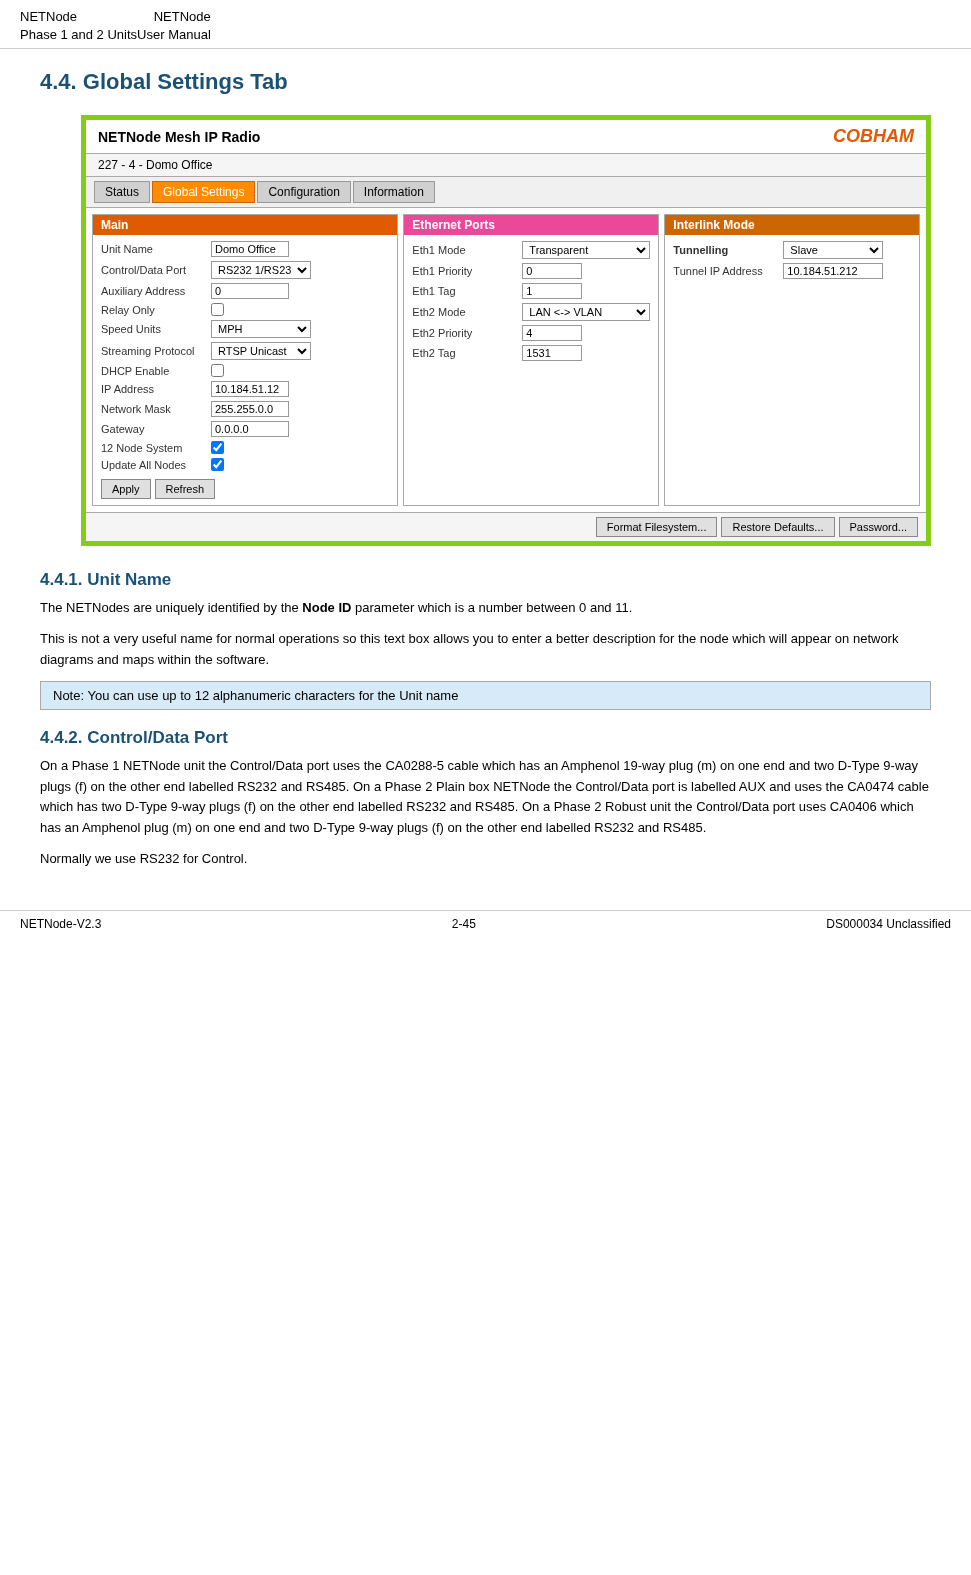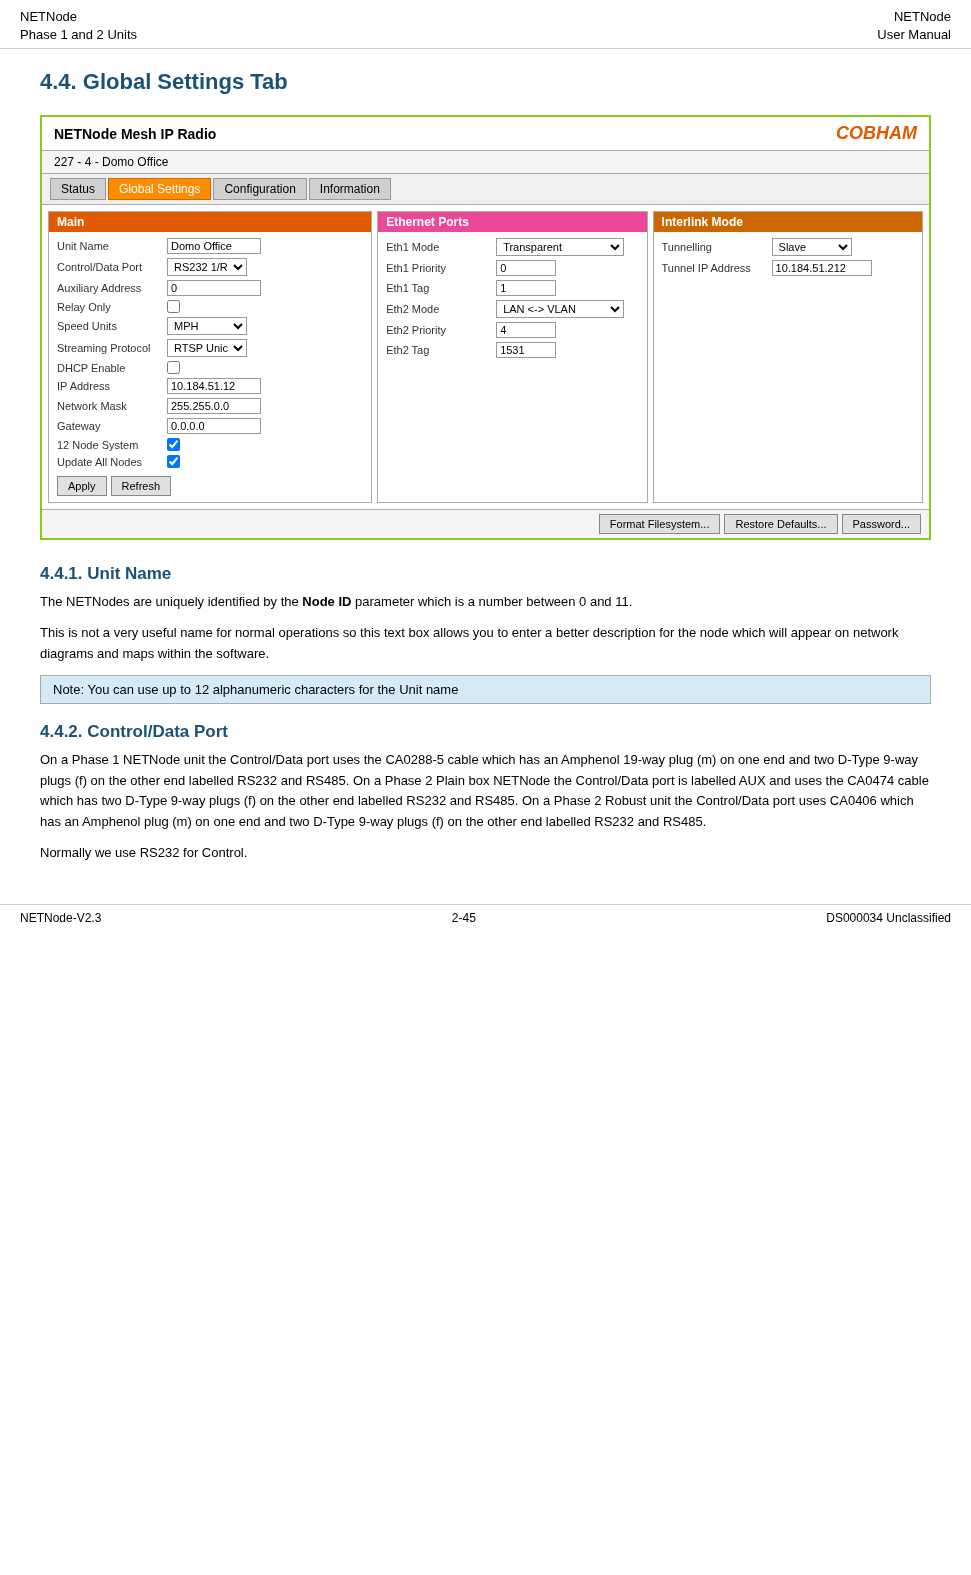--- a/index.html
+++ b/index.html
@@ -7,21 +7,20 @@
       font-family: Arial, sans-serif;
       font-size: 13px;
       color: #000;
       background: #fff;
       width: 971px;
     }
 
     
     .page-header {
       display: flex;
-      justify-content: space-between;
       padding: 8px 20px 4px 20px;
       border-bottom: 1px solid #ccc;
     }
     .header-left { font-size: 13px; line-height: 1.4; }
     .header-right { font-size: 13px; line-height: 1.4; text-align: right; }
 
     
     .content {
       padding: 20px 40px 20px 40px;
     }
@@ -29,23 +28,24 @@
     
     .section-heading {
       font-size: 22px;
       font-weight: bold;
       color: #1a5276;
       margin-bottom: 20px;
     }
 
     
     .ui-panel {
-      border: 2px solid #84cc16;
+      border: 5px solid #84cc16;
       margin-bottom: 24px;
       background: #fff;
+      margin-left: 41px;
     }
     .panel-title-bar {
       display: flex;
       justify-content: space-between;
       align-items: center;
       padding: 6px 12px;
       border-bottom: 1px solid #aaa;
     }
     .panel-title {
       font-size: 14px;
@@ -124,27 +124,27 @@
       width: 110px;
       flex-shrink: 0;
       color: #333;
     }
     .form-input {
       font-size: 11px;
       border: 1px solid #999;
       padding: 1px 3px;
       background: #fff;
     }
-    .form-input-text { width: 94px; }
+    .form-input-text { width: 78px; }
     .form-select {
       font-size: 11px;
       border: 1px solid #999;
       padding: 1px 2px;
       background: #fff;
-      width: 80px;
+      width: 100px;
     }
     .form-select-wide { width: 128px; }
     .form-checkbox {
       width: 13px;
       height: 13px;
     }
 
     
     .panel-bottom-bar {
       display: flex;
@@ -346,21 +346,21 @@
           </div>
 
         </div>
       </div>
 
       <div class="col-panel" style="flex:1;">
         <div class="col-panel-header col-interlink-header">Interlink Mode</div>
         <div class="col-panel-body">
 
           <div class="form-row">
-            <span class="form-label" style="font-weight:normal;">Tunnelling</span>
+            <span class="form-label" style="font-weight:bold;">Tunnelling</span>
             <select class="form-select">
               <option>Slave</option>
             </select>
           </div>
           <div class="form-row">
             <span class="form-label">Tunnel IP Address</span>
             <input class="form-input" type="text" value="10.184.51.212" style="width: 100px;">
           </div>
 
         </div>

